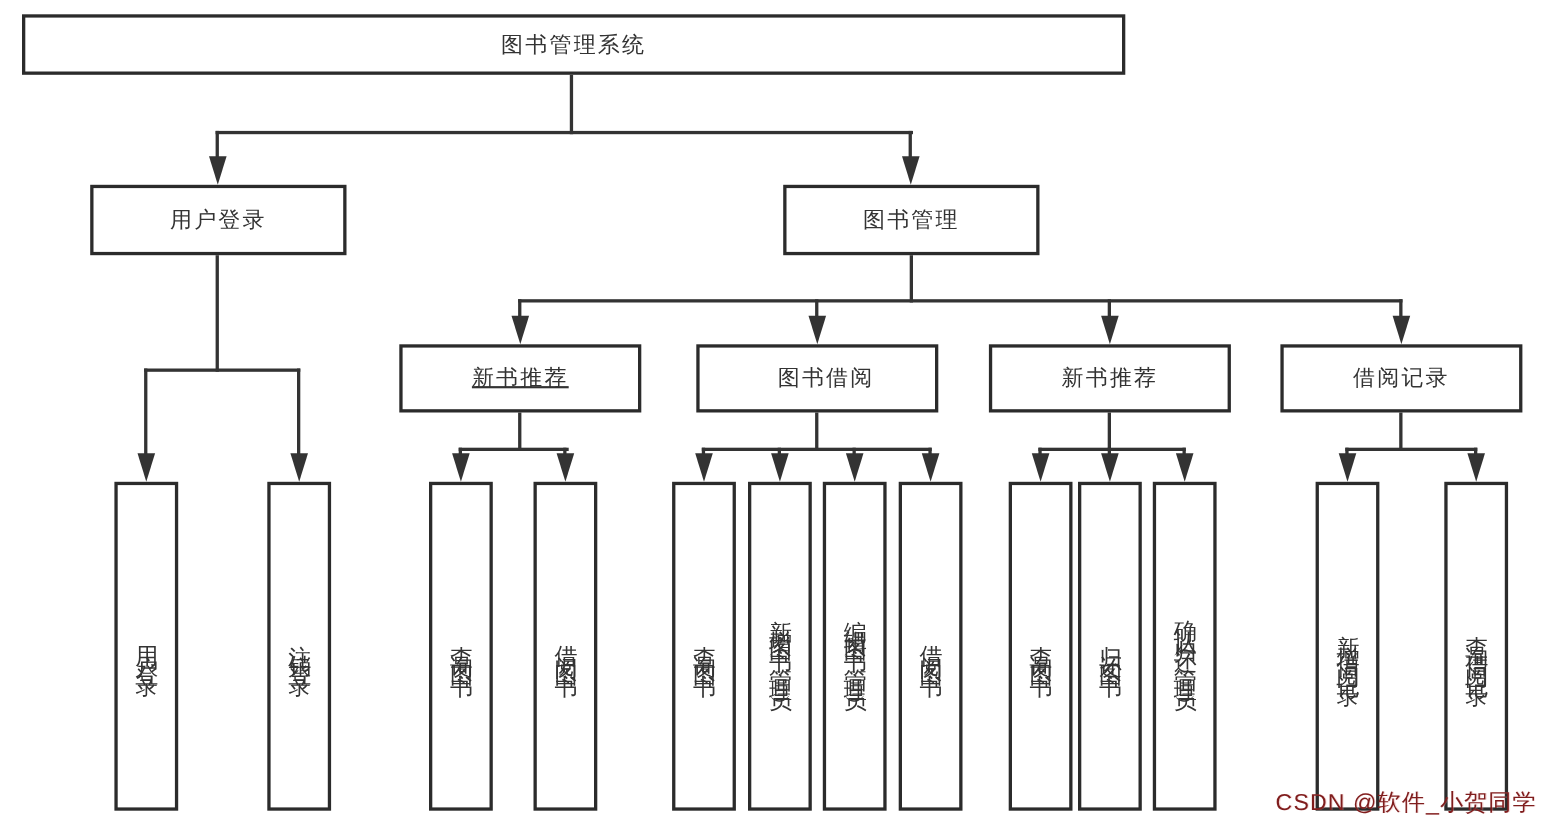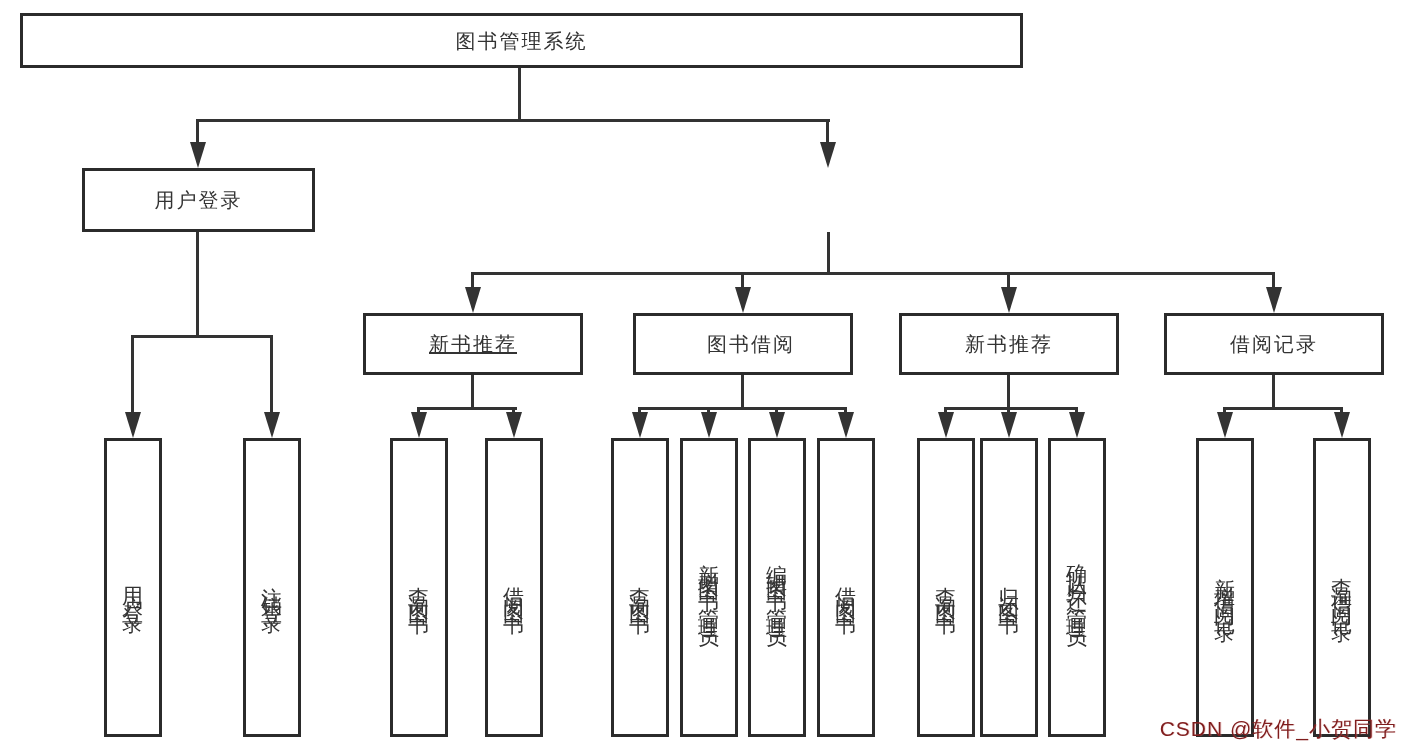--- a/index.html
+++ b/index.html
@@ -66,20 +66,21 @@
 </style>
 </head>
 <body>
 
 <div id="canvas">
 
   <div class="node hbox" style="left:20px; top:13px; width:1003px; height:55px;">图书管理系统</div>
 
   <div class="node hbox" style="left:82px; top:168px; width:233px; height:64px;">用户登录</div>
 
+  <div class="node hbox" style="left:712px; top:168px; width:233px; height:64px;">图书管理</div>
 
   <div class="node hbox" style="left:363px; top:313px; width:220px; height:62px;text-decoration:underline;">新书推荐</div>
 
   <div class="node hbox" style="left:633px; top:313px; width:220px; height:62px;padding-left:16px;">图书借阅</div>
 
   <div class="node hbox" style="left:899px; top:313px; width:220px; height:62px;">新书推荐</div>
 
   <div class="node hbox" style="left:1164px; top:313px; width:220px; height:62px;">借阅记录</div>
 
   <div class="node vbox" style="left:104px; top:438px; width:58px; height:299px;">用户登录</div>

